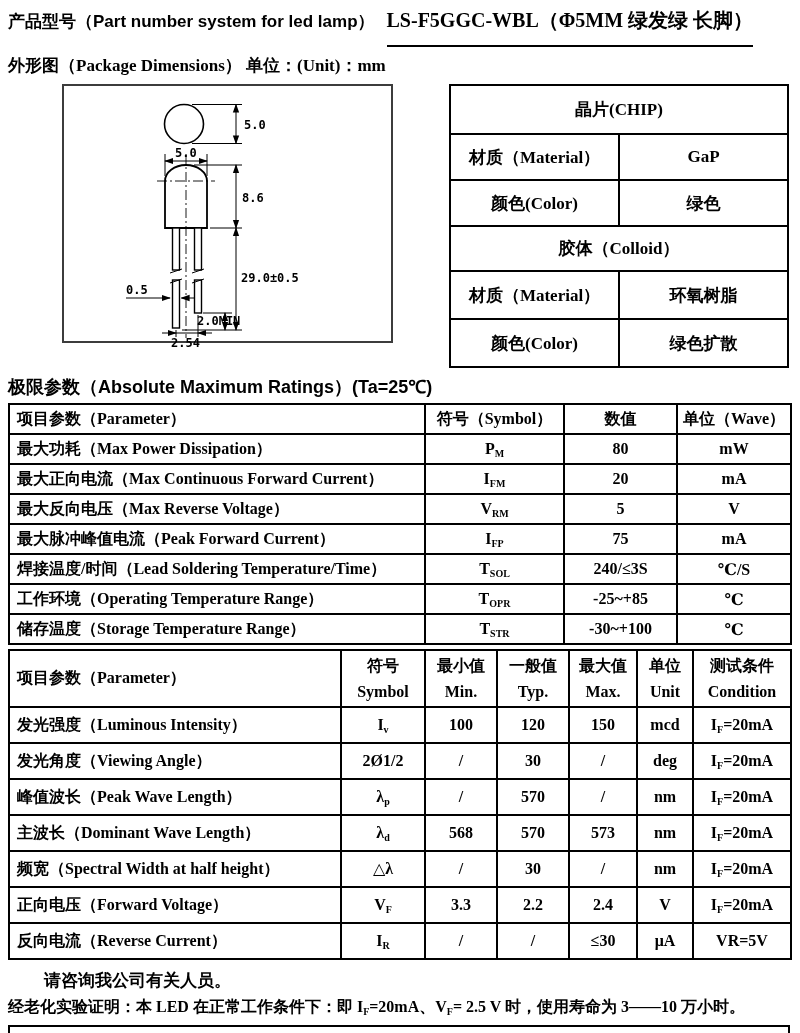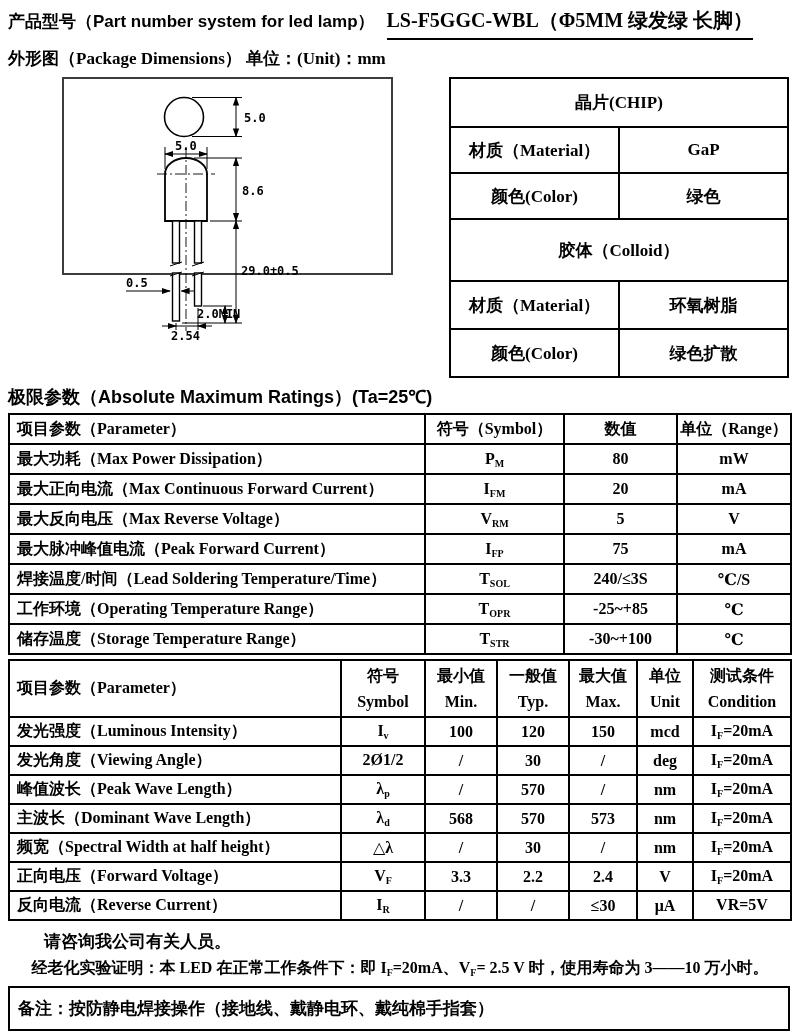--- a/index.html
+++ b/index.html
@@ -15,31 +15,31 @@
   
   .header-line1 { display: flex; align-items: baseline; }
   .product-label {
     font-family: "Liberation Sans", sans-serif;
     font-size: 17px; font-weight: 700; letter-spacing: 0;
   }
   .part-number {
     font-family: "Liberation Serif", serif;
     font-size: 20px; font-weight: 700;
     border-bottom: 2px solid #000;
-    margin-left: 12px; padding-bottom: 4px;
+    margin-left: 12px; padding-bottom: 11px;
   }
   .header-line2 {
     font-family: Liberation Serif, serif;
     font-size: 17px; font-weight: 700; margin-top: 7px;
   }
 
   
   .figure-row { display: flex; margin-top: 7px; align-items: flex-start; }
   .diagram-box {
-    width: 331px; height: 198px;
+    width: 331px; height: 259px;
     border: 2px solid #3c3c3c;
     margin-left: 54px; flex: none;
     background: #fff;
   }
   .diagram-box svg { display: block; }
   .dimtext {
     font-family: "DejaVu Sans Mono", monospace;
     font-size: 12px; fill: #000; font-weight: 600;
   }
   .chip-table {
@@ -58,30 +58,30 @@
   }
 
   
   table.data { border-collapse: collapse; width: 782px; table-layout: fixed; margin-top: 4px; }
   table.data th, table.data td {
     border: 2px solid #000; text-align: center; vertical-align: middle;
     font-size: 16px; font-weight: 600; padding: 0 2px; background: #fff;
   }
   table.data .param { text-align: left; padding-left: 7px; }
   .ratings-table tr { height: 30px; }
-  .optical-table tr { height: 29px; }
+  .optical-table tr { height: 36px; }
   .optical-table tr.hdr { height: 57px; }
   .hdr2 div { line-height: 26px; }
   sub { font-size: 10px; font-weight: 700; vertical-align: -3px; letter-spacing: 0; }
   .symfont { font-weight: 700; }
 
   
   .notes { margin-top: 8px; font-size: 17px; font-weight: 600; line-height: 1.55; }
   .note-cont { padding-left: 36px; }
-  .aging { margin-top: 3px; font-size: 16px; font-weight: 600; text-align: center; }
+  .aging { margin-top: 3px; font-size: 16px; font-weight: 600; }
   .remark-box {
     border: 2px solid #000; margin-top: 7px; width: 782px;
     padding: 9px 8px; font-size: 17px; font-weight: 600; background: #fff;
   }
 </style>
 </head>
 <body>
 
 <div class="page">
 
@@ -163,21 +163,21 @@
         <td colspan="2">晶片(CHIP)</td>
       </tr>
       <tr style="height:46px">
         <td style="width:50%">材质（Material）</td>
         <td>GaP</td>
       </tr>
       <tr style="height:46px">
         <td>颜色(Color)</td>
         <td>绿色</td>
       </tr>
-      <tr style="height:62px">
+      <tr style="height:45px">
         <td colspan="2">胶体（Colloid）</td>
       </tr>
       <tr style="height:48px">
         <td>材质（Material）</td>
         <td>环氧树脂</td>
       </tr>
       <tr style="height:48px">
         <td>颜色(Color)</td>
         <td>绿色扩散</td>
       </tr>
@@ -192,21 +192,21 @@
         <col style="width:416px">
         <col style="width:139px">
         <col style="width:113px">
         <col style="width:114px">
       </colgroup>
     <tbody>
         <tr>
       <th class="param">项目参数（Parameter）</th>
       <th>符号（Symbol）</th>
       <th>数值</th>
-      <th>单位（Range）</th>
+      <th>单位（Wave）</th>
     </tr>
     <tr>
       <td class="param">最大功耗（Max Power Dissipation）</td>
       <td><span class="symfont">P</span><sub>M</sub></td>
       <td>80</td>
       <td>mW</td>
     </tr>
     <tr>
       <td class="param">最大正向电流（Max Continuous Forward Current）</td>
       <td><span class="symfont">I</span><sub>FM</sub></td>

